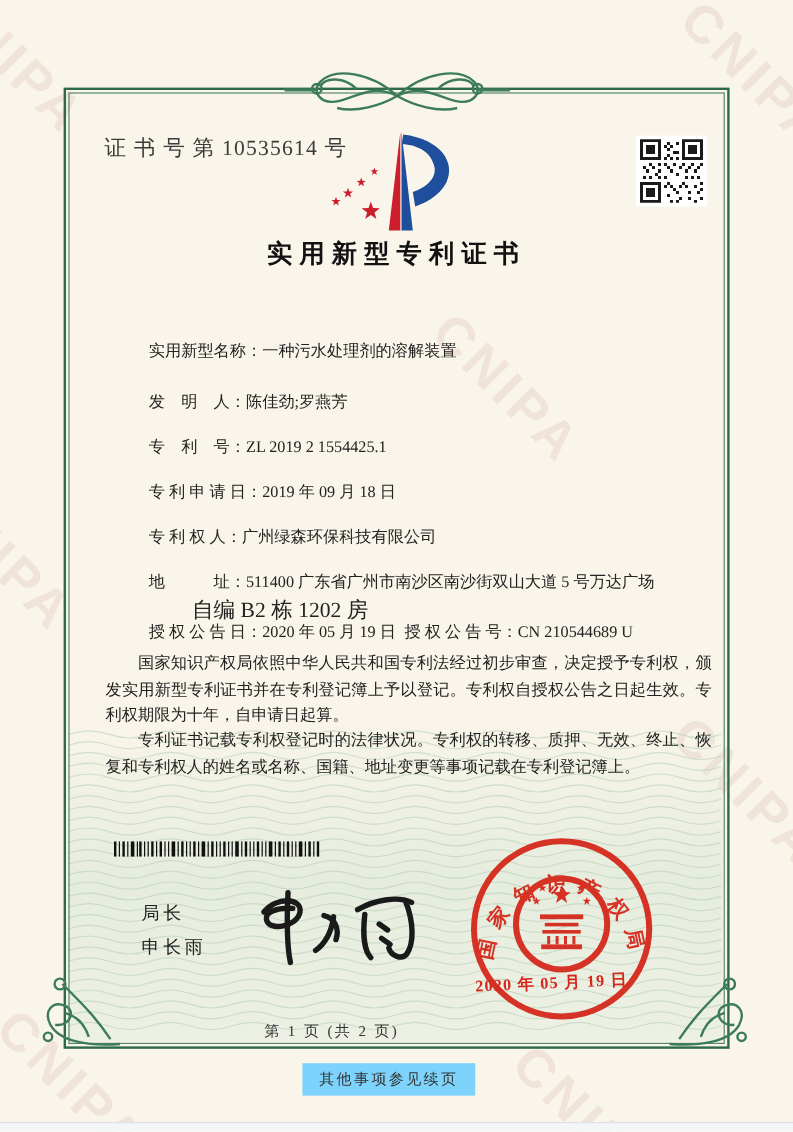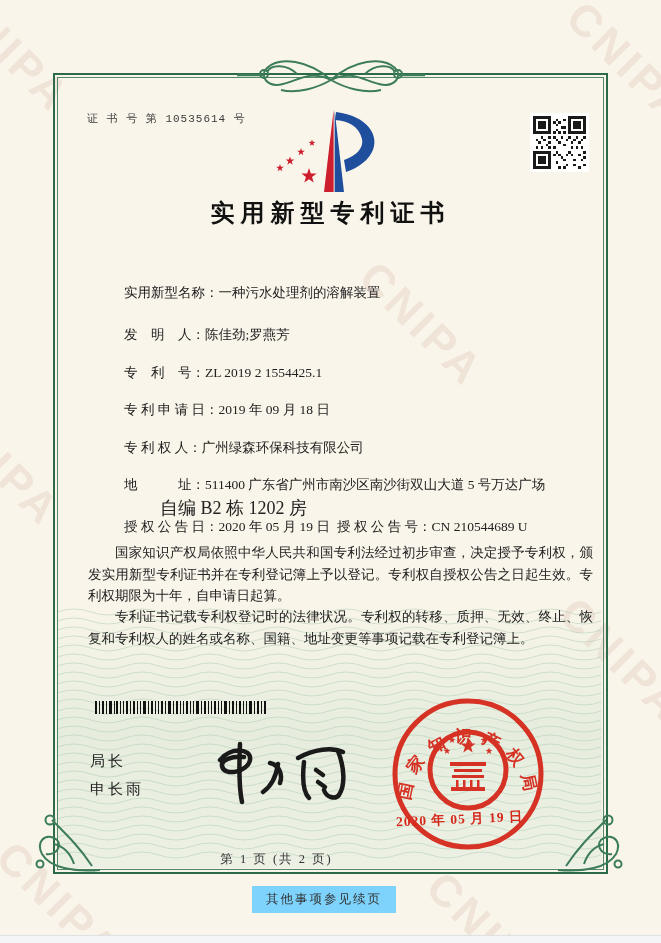--- a/index.html
+++ b/index.html
@@ -24,40 +24,40 @@
     border:1px solid #55876a;
   }
   .tint{
     position:absolute; left:57px; top:598px; width:545px; height:270px; z-index:2;
     background:linear-gradient(180deg, rgba(220,234,219,0) 0%, rgba(213,230,212,0.55) 50%, rgba(224,236,223,0.5) 100%);
   }
   .waves{ position:absolute; left:57px; top:606px; z-index:2; opacity:.55; }
   .ornament{ position:absolute; z-index:3; }
   .cert-number{
     position:absolute; left:87px; top:111px; z-index:4;
-    font-size:11px; letter-spacing:1px; color:#3b3b3b;font-family:Liberation Mono, monospace;
+    font-size:18px; letter-spacing:1px; color:#3b3b3b;
   }
   .logo{ position:absolute; left:268px; top:106px; z-index:4; }
   .qr{ position:absolute; left:530px; top:113px; z-index:4; background:#fff; padding:3px; }
   .title{
     position:absolute; left:0; top:197px; width:661px; z-index:4;
-    text-align:center; font-size:24px; font-weight:bold; letter-spacing:6px; color:#111;
+    text-align:center; font-size:21px; font-weight:bold; letter-spacing:6px; color:#111;
   }
   .row{ position:absolute; left:88px; z-index:4; font-size:13.5px; color:#222; white-space:nowrap; }
   .row .lbl{ color:#222;margin-left:36px; }
   .addr2{ position:absolute; left:160px; z-index:4; font-size:18px; color:#222; }
   .grant-no{ position:absolute; left:337px; z-index:4; font-size:13.5px; color:#222; white-space:nowrap; }
   .para{
     position:absolute; left:88px; width:505px; z-index:4;
     font-size:13.5px; line-height:21.5px; text-align:justify;
     text-indent:2em; color:#222; margin:0;
   }
   .barcode{ position:absolute; left:95px; top:701px; z-index:4; }
   .director{ position:absolute; left:90px; top:752px; z-index:4; font-size:15px; letter-spacing:3px; color:#222; }
-  .director div{ margin-bottom:9px; }
+  .director div{ margin-bottom:9px;margin-left:28px; }
   .signature{ position:absolute; left:206px; top:736px; z-index:5; }
   .seal{ position:absolute; left:388px; top:694px; z-index:5; opacity:.95; }
   .seal-date{
     position:absolute; left:396px; top:810px; width:150px; z-index:6;
     color:#d5281b; font-size:13.5px; font-weight:bold; letter-spacing:1px;
     transform:rotate(-2.5deg); white-space:nowrap;
   }
   .page-num{
     position:absolute; left:0; top:851px; width:553px; z-index:4;
     text-align:center; font-size:12.5px; letter-spacing:2px; color:#333;

